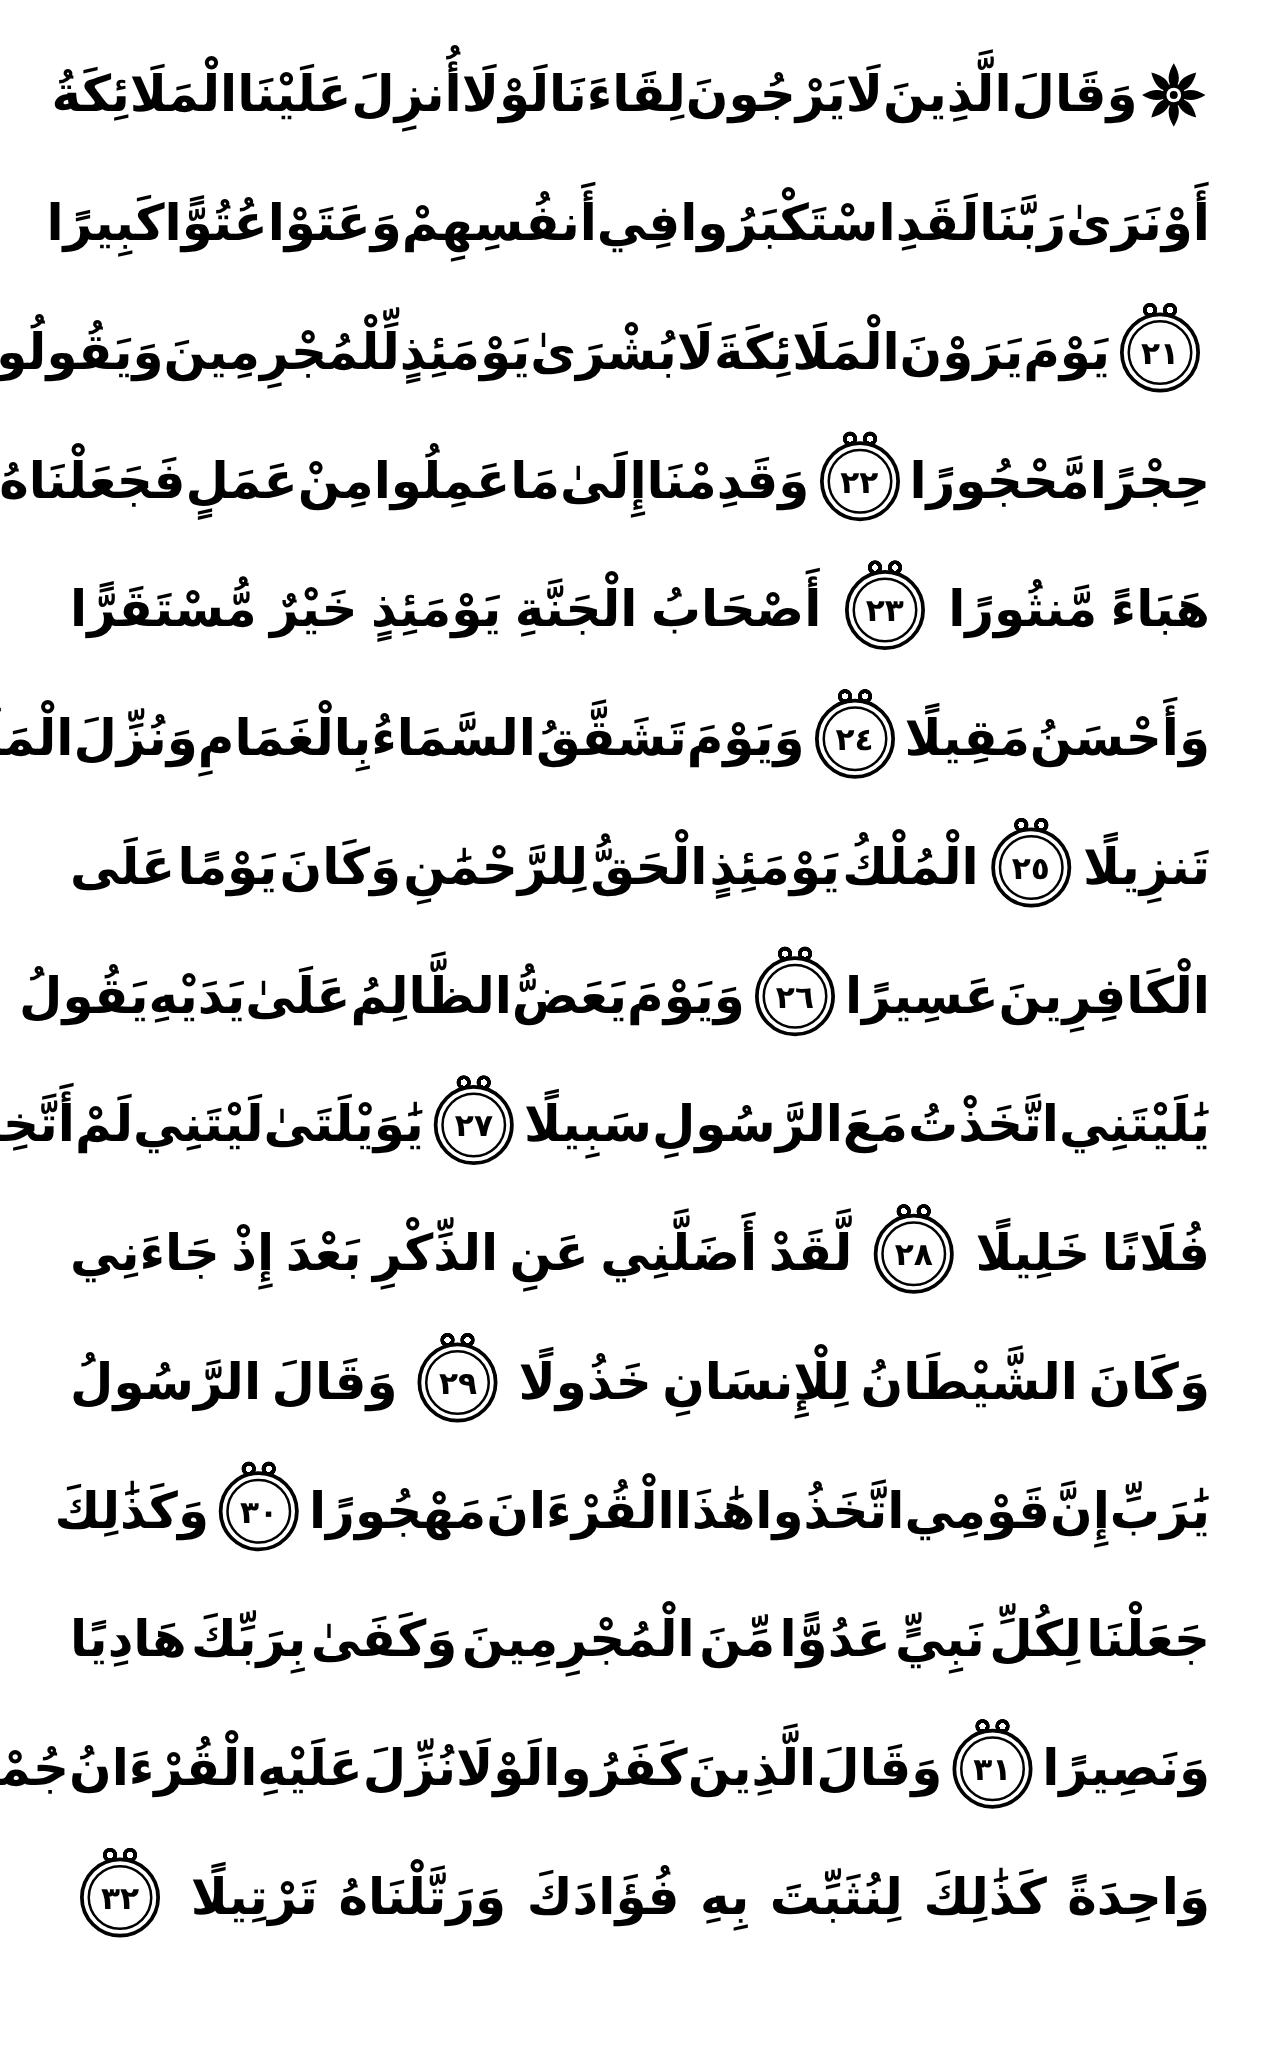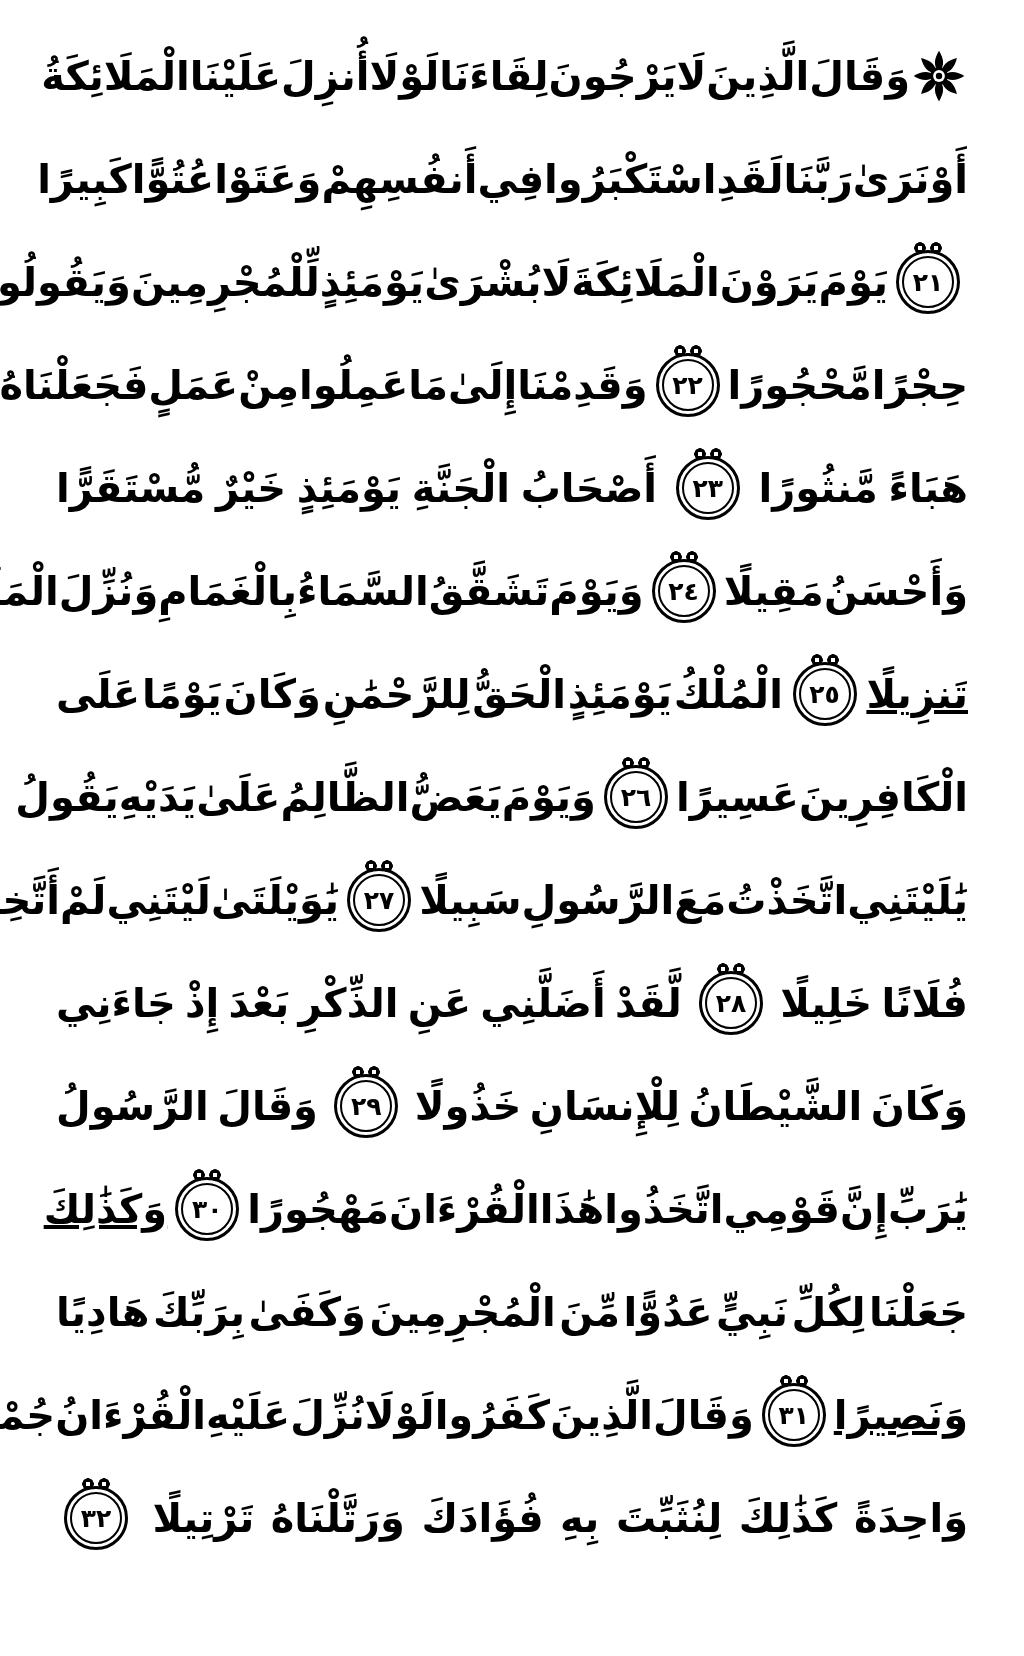--- a/index.html
+++ b/index.html
@@ -23,21 +23,21 @@
   }
   .line {
     height: 103px;
     display: flex;
     align-items: center;
     justify-content: space-between;
   }
   
   .seg.split { display: contents; }
   .word { flex: none; white-space: nowrap; }
-  .seg { white-space: nowrap; text-decoration: underline; }
+  .seg { white-space: nowrap; }
 
   
   .ornament { flex: none; line-height: 0; }
   .ornament svg { display: block; }
 
   
   .vm {
     flex: none;
     position: relative;
     width: 58px;

